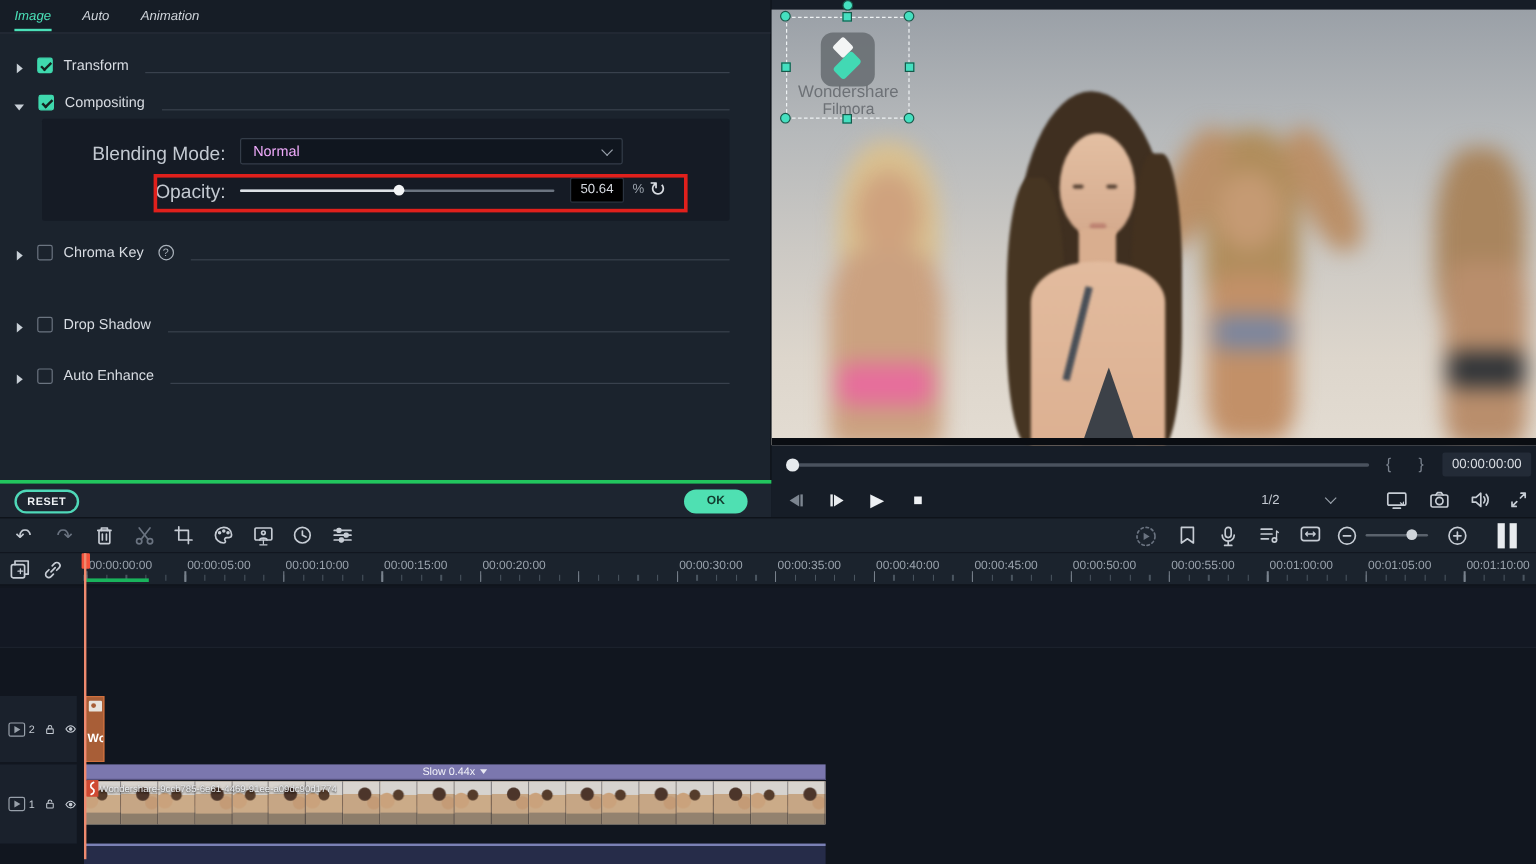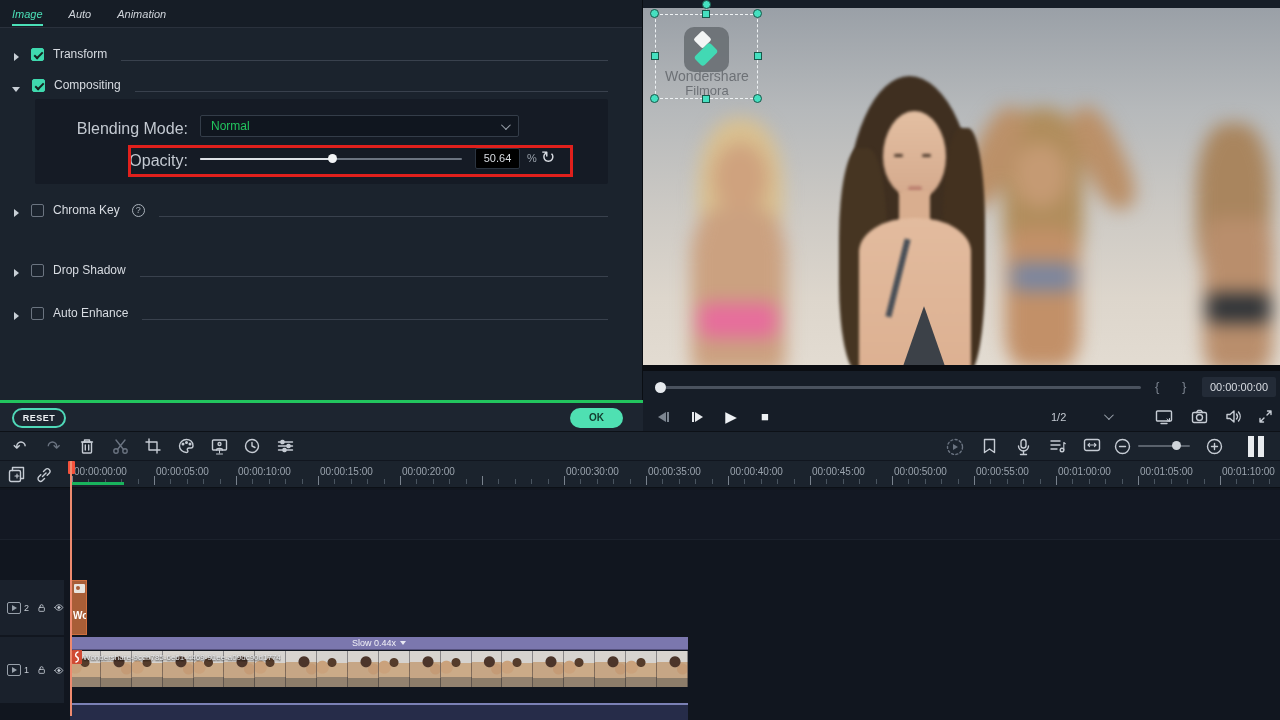--- a/index.html
+++ b/index.html
@@ -20,21 +20,21 @@
   .cb.on { background:#3fd9ae; border-color:#3fd9ae; }
   .cb.on::after { content:""; position:absolute; left:2px; top:3px; width:7px; height:3px; border-left:2px solid #15231f; border-bottom:2px solid #15231f; transform:rotate(-45deg); }
   .sec-label { font-size:12px; color:#d8dce2; margin-left:9px; white-space:nowrap; }
   .sec-line { flex:1 1 auto; height:1px; background:#39414d; margin:0 35px 0 14px; }
   .help-circle { width:13px; height:13px; border:1px solid #aab2bb; border-radius:50%; color:#aab2bb; font-size:9px; line-height:11px; text-align:center; margin-left:12px; flex:0 0 auto; }
 
   .inner-panel { position:absolute; left:35px; top:99px; width:573px; height:85px; background:#151b25; border-radius:2px; }
   .bm-label,.op-label { position:absolute; font-size:16px; color:#c3c9d1; text-align:right; width:150px; }
   .bm-label { left:38px; top:120px; }
   .dropdown { position:absolute; left:200px; top:115px; width:319px; height:22px; background:#10161f; border:1px solid #343d49; border-radius:2px; display:flex; align-items:center; padding:0 10px; }
-  .dd-value { font-size:12px; color:#22c55e; flex:1; }
+  .dd-value { font-size:12px; color:#f0abfc; flex:1; }
   .chev { width:7px; height:7px; border-right:1.5px solid #9aa2ac; border-bottom:1.5px solid #9aa2ac; transform:rotate(45deg) translateY(-2px); }
   .red-box { position:absolute; left:128px; top:145px; width:445px; height:32px; border:3px solid #e0201c; z-index:3; }
   .op-label { left:38px; top:152px; }
   .slider { position:absolute; left:200px; top:153px; width:262px; height:12px; }
   .slider .track { position:absolute; left:0; top:5px; width:100%; height:2px; background:#6b7480; border-radius:1px; }
   .slider .fill { position:absolute; left:0; top:5px; height:2px; background:#dde1e6; border-radius:1px; }
   .slider .handle { position:absolute; top:1px; width:9px; height:9px; background:#f2f4f6; border-radius:50%; }
   .val-box { position:absolute; left:475px; top:148px; width:45px; height:21px; background:#000000; border:1px solid #2b3440; border-radius:2px; color:#d8dce2; font-size:11px; text-align:center; line-height:19px; }
   .pct { position:absolute; left:527px; top:152px; font-size:11px; color:#9aa2ac; }
   .reset-glyph { position:absolute; left:541px; top:147px; font-size:17px; color:#d8dce2; transform:scaleX(-1); }

